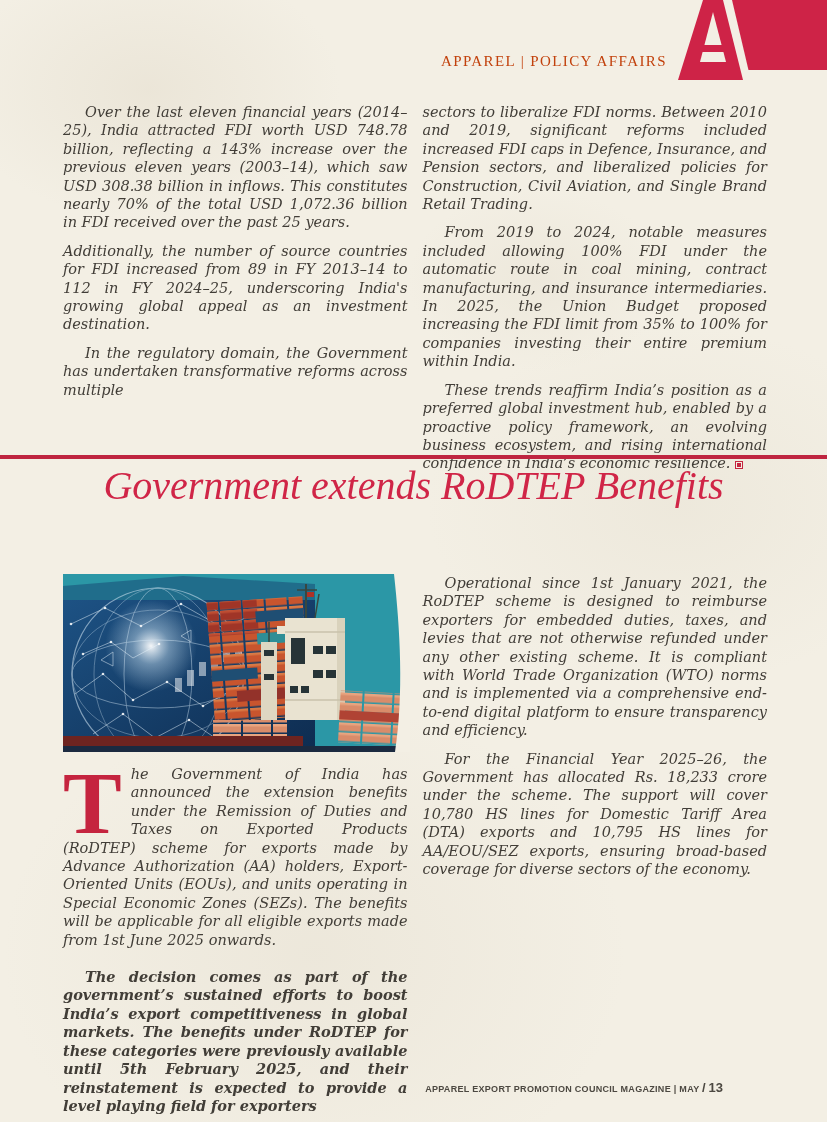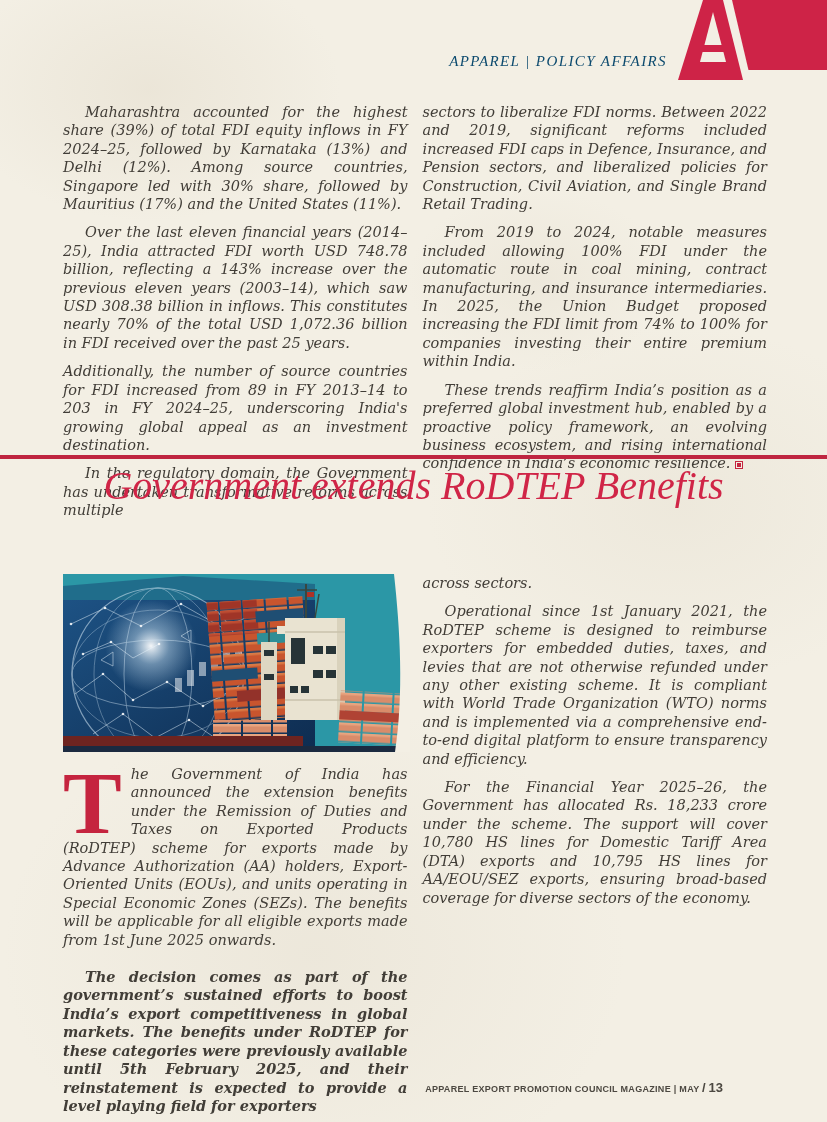--- a/index.html
+++ b/index.html
@@ -12,21 +12,21 @@
     content:"";position:absolute;inset:0;pointer-events:none;
     background:
       radial-gradient(320px 220px at 18% 8%,rgba(215,205,185,.28),transparent 60%),
       radial-gradient(420px 300px at 82% 45%,rgba(217,209,190,.22),transparent 60%),
       radial-gradient(520px 420px at 38% 85%,rgba(211,201,181,.20),transparent 60%),
       radial-gradient(200px 140px at 65% 25%,rgba(220,212,194,.25),transparent 65%);
   }
   .kicker{
     position:absolute;top:53px;right:160px;
     font-family:"Liberation Serif",serif;font-size:15px;letter-spacing:1.4px;
-    color:#0c4a6e;white-space:nowrap;font-style:italic;
+    color:#c2410c;white-space:nowrap;
   }
   .logo{position:absolute;top:0;right:0;width:150px;height:85px;}
   .visually-hidden{position:absolute;width:1px;height:1px;overflow:hidden;clip-path:inset(50%);}
   .top-cols,.art-cols{
     position:absolute;left:63px;width:704px;display:flex;gap:15px;
   }
   .top-cols{top:103px;}
   .art-cols{top:574px;}
   .col{flex:1;min-width:0;}
   .para{
@@ -76,28 +76,27 @@
       <rect x="54" y="0" width="96" height="70" fill="#ce2347"></rect>
       <polygon points="46,0 55,0 75,85 66,85" fill="#f3efe4"></polygon>
       <polygon points="1,80 26,0 46,0 66,80" fill="#ce2347"></polygon>
       <polygon points="23,62 36,12 49,62" fill="#f3efe4"></polygon>
       <rect x="18" y="45" width="36" height="7" fill="#ce2347"></rect>
     </svg>
   </div>
 
   <section class="top-cols">
     <div class="col">
-      <p class="para indent">Maharashtra accounted for the highest share (39%) of total FDI equity inflows in FY 2024–25, followed by Karnataka (13%) and Delhi (12%). Among source countries, Singapore led with 30% share, followed by Mauritius (17%) and the United States (11%).</p>
       <p class="para indent">Over the last eleven financial years (2014–25), India attracted FDI worth USD 748.78 billion, reflecting a 143% increase over the previous eleven years (2003–14), which saw USD 308.38 billion in inflows. This constitutes nearly 70% of the total USD 1,072.36 billion in FDI received over the past 25 years.</p>
-      <p class="para">Additionally, the number of source countries for FDI increased from 89 in FY 2013–14 to 203 in FY 2024–25, underscoring India's growing global appeal as an investment destination.</p>
+      <p class="para">Additionally, the number of source countries for FDI increased from 89 in FY 2013–14 to 112 in FY 2024–25, underscoring India's growing global appeal as an investment destination.</p>
       <p class="para indent">In the regulatory domain, the Government has undertaken transformative reforms across multiple</p>
     </div>
     <div class="col">
-      <p class="para">sectors to liberalize FDI norms. Between 2022 and 2019, significant reforms included increased FDI caps in Defence, Insurance, and Pension sectors, and liberalized policies for Construction, Civil Aviation, and Single Brand Retail Trading.</p>
-      <p class="para indent">From 2019 to 2024, notable measures included allowing 100% FDI under the automatic route in coal mining, contract manufacturing, and insurance intermediaries. In 2025, the Union Budget proposed increasing the FDI limit from 74% to 100% for companies investing their entire premium within India.</p>
+      <p class="para">sectors to liberalize FDI norms. Between 2010 and 2019, significant reforms included increased FDI caps in Defence, Insurance, and Pension sectors, and liberalized policies for Construction, Civil Aviation, and Single Brand Retail Trading.</p>
+      <p class="para indent">From 2019 to 2024, notable measures included allowing 100% FDI under the automatic route in coal mining, contract manufacturing, and insurance intermediaries. In 2025, the Union Budget proposed increasing the FDI limit from 35% to 100% for companies investing their entire premium within India.</p>
       <p class="para indent"><span>These trends reaffirm India’s position as a preferred global investment hub, enabled by a proactive policy framework, an evolving business ecosystem, and rising international confidence in India’s economic resilience.</span><span class="endmark"></span></p>
     </div>
   </section>
 
   <div class="divider"></div>
 
   <h1 class="headline">
     <span class="hl1">Government extends RoDTEP Benefits</span><br>
   </h1>
 
@@ -225,21 +224,20 @@
         <path d="M331,0 C337,55 341,120 332,178 L347,178 L347,0 Z" fill="#f3efe4"></path>
       </svg>
 
       <p class="para">
         <span class="dropcap">T</span><span>he Government of India has announced the extension benefits under the Remission of Duties and Taxes on Exported Products (RoDTEP) scheme for exports made by Advance Authorization (AA) holders, Export-Oriented Units (EOUs), and units operating in Special Economic Zones (SEZs). The benefits will be applicable for all eligible exports made from 1st June 2025 onwards.</span>
       </p>
       <p class="para indent spaced">The decision comes as part of the government’s sustained efforts to boost India’s export competitiveness in global markets. The benefits under RoDTEP for these categories were previously available until 5th February 2025, and their reinstatement is expected to provide a level playing field for exporters</p>
     </div>
 
     <div class="col">
-      <p class="para">across sectors.</p>
       <p class="para indent">Operational since 1st January 2021, the RoDTEP scheme is designed to reimburse exporters for embedded duties, taxes, and levies that are not otherwise refunded under any other existing scheme. It is compliant with World Trade Organization (WTO) norms and is implemented via a comprehensive end-to-end digital platform to ensure transparency and efficiency.</p>
       <p class="para indent">For the Financial Year 2025–26, the Government has allocated Rs. 18,233 crore under the scheme. The support will cover 10,780 HS lines for Domestic Tariff Area (DTA) exports and 10,795 HS lines for AA/EOU/SEZ exports, ensuring broad-based coverage for diverse sectors of the economy.</p>
     </div>
   </section>
 
   <div class="footer">
     <span>APPAREL EXPORT PROMOTION COUNCIL MAGAZINE | MAY</span>
     <span class="slash">/</span>
     <span class="pagenum">13</span>
   </div>

